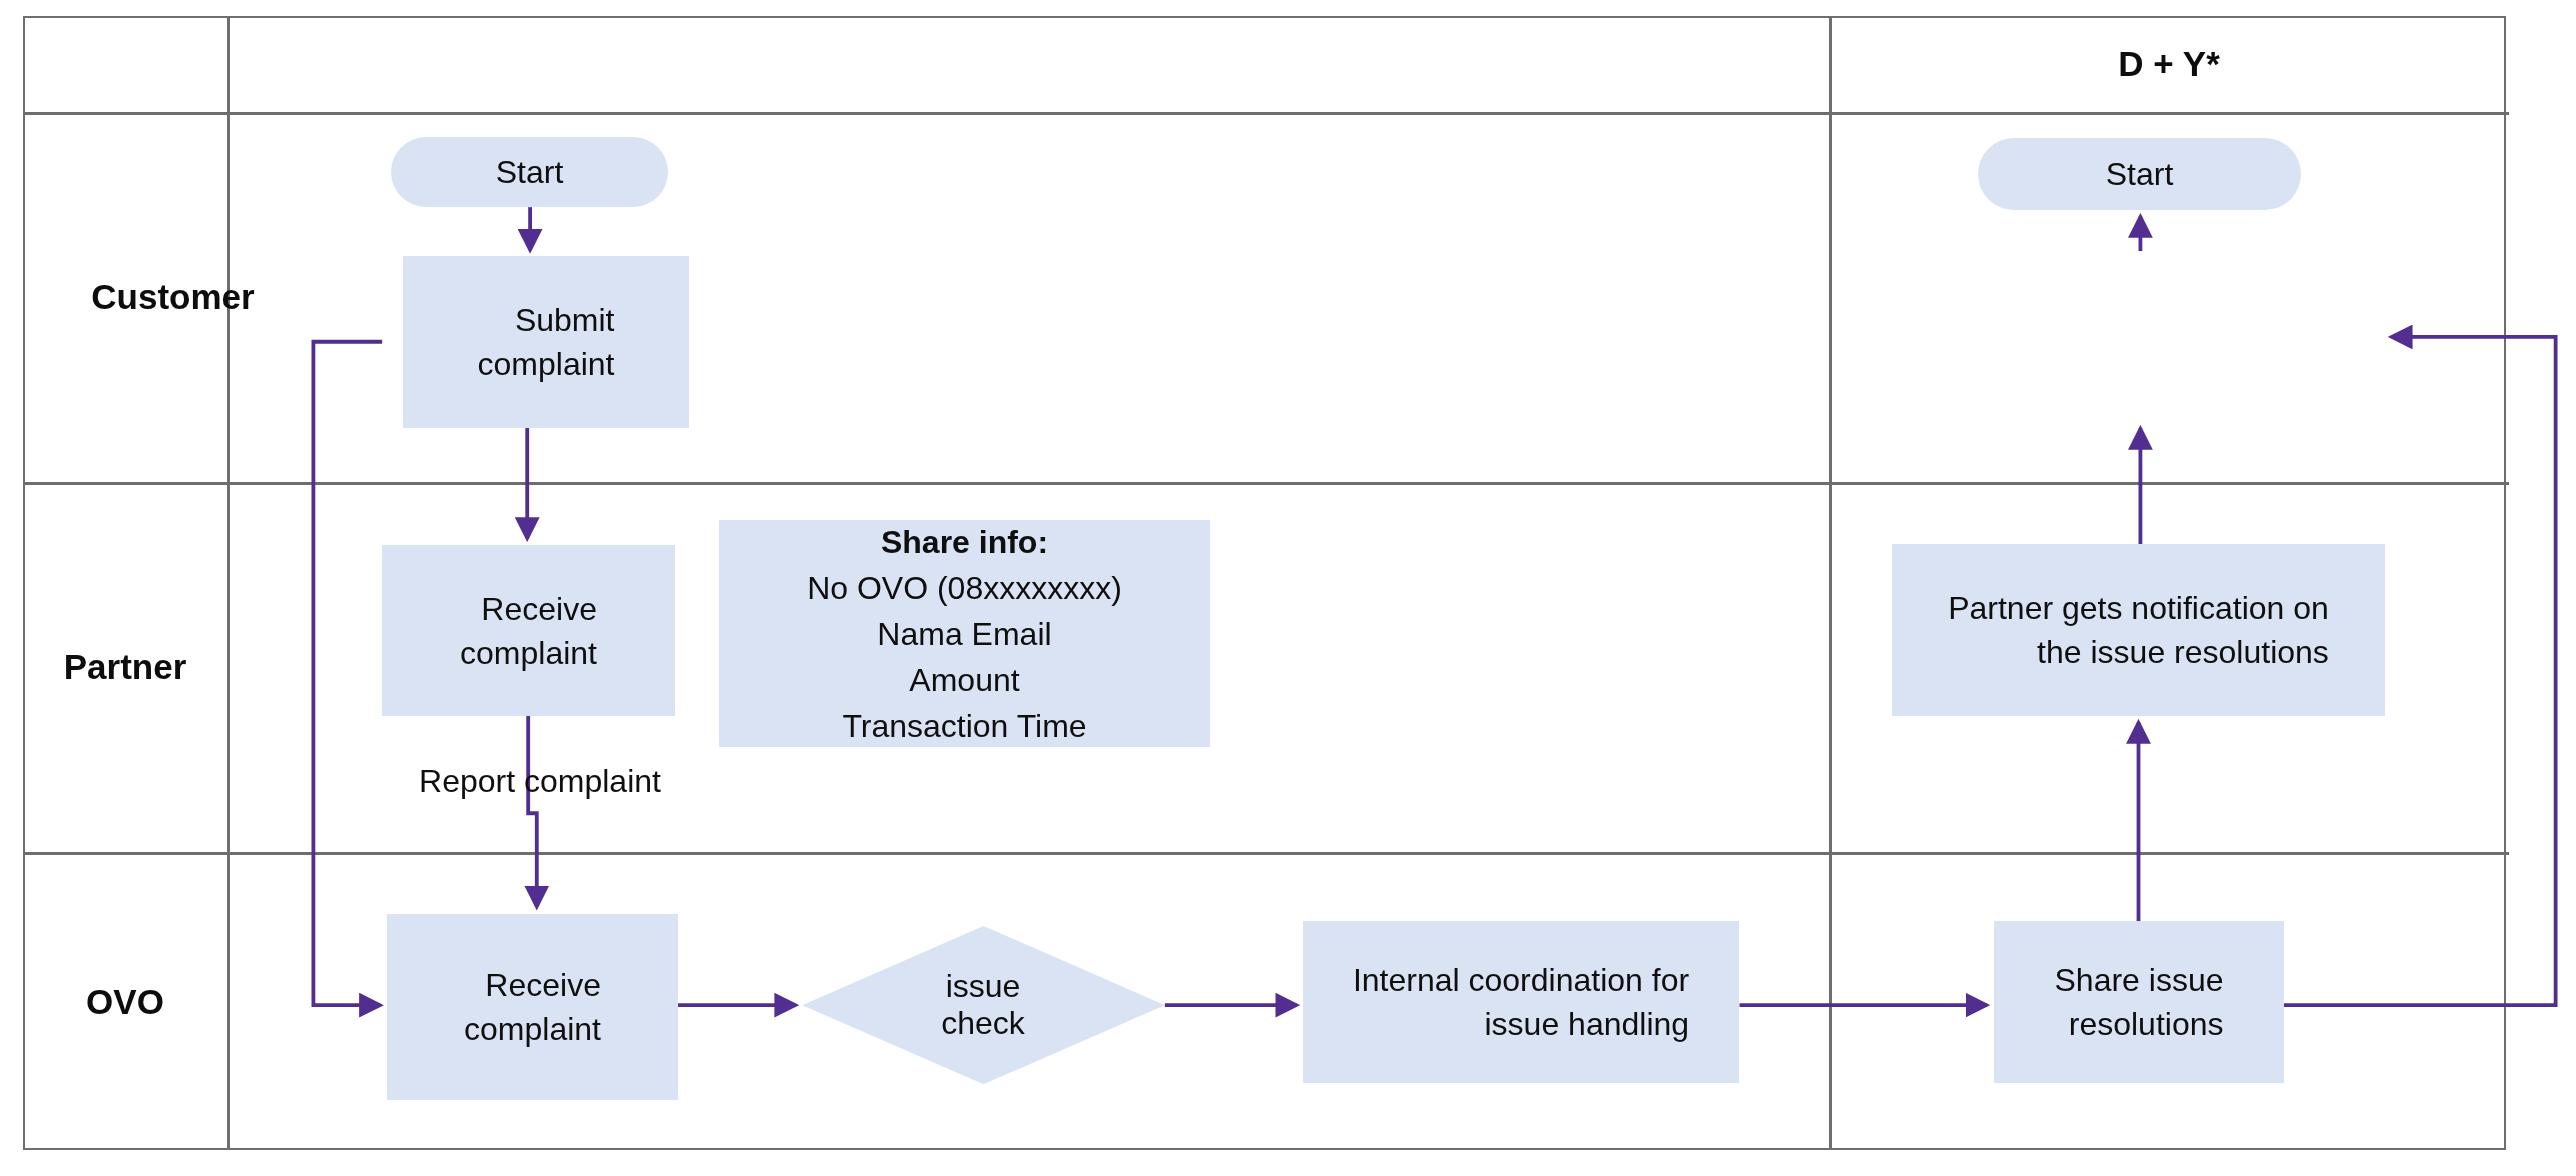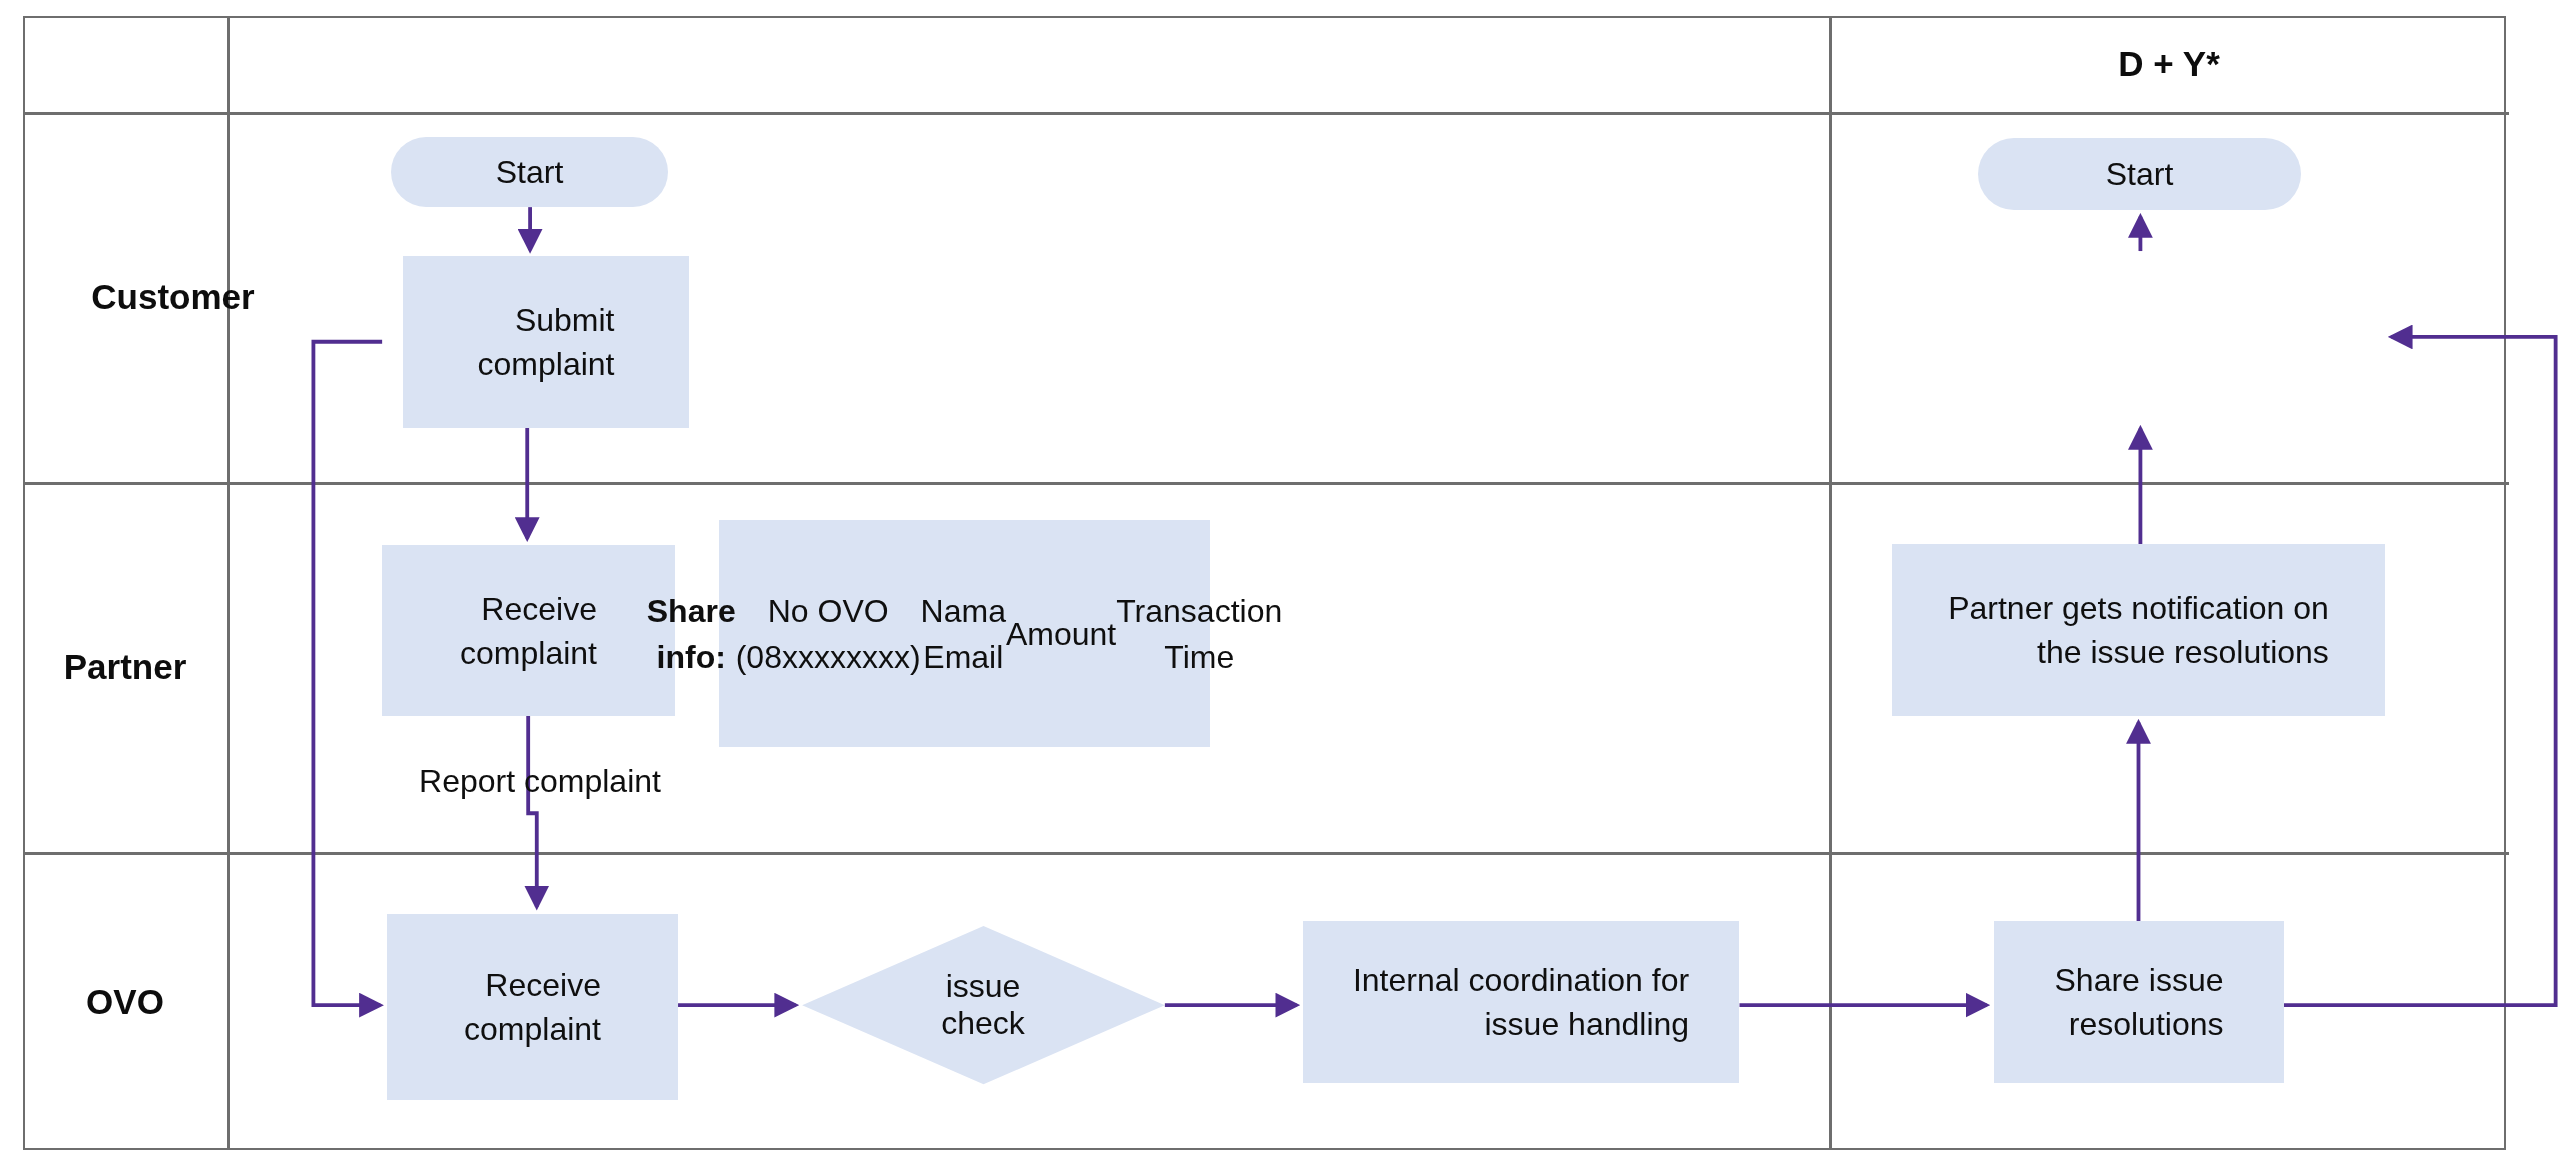--- a/index.html
+++ b/index.html
@@ -37,21 +37,21 @@
     text-align:right;white-space:pre-line;
     font-size:32px;line-height:44px;color:#0f0f0f;
   }
   .pill{border-radius:38px;}
   .free-label{
     position:absolute;transform:translate(-50%,-50%);
     font-size:32px;white-space:nowrap;color:#0f0f0f;
   }
   .share-info{
     position:absolute;background:#dae3f3;
-    display:flex;flex-direction:row;align-items:center;justify-content:center;
+    display:flex;flex-direction:column;align-items:center;justify-content:center;
     font-size:32px;line-height:46px;text-align:center;color:#0f0f0f;
   }
   .share-info .title{font-weight:bold;}
   
   #connectors{position:absolute;left:0;top:0;}
   #connectors path.conn{fill:none;stroke:#512e90;stroke-width:4px;}
   #connectors polygon.diamond-shape{fill:#dae3f3;}
 </style>
 </head>
 <body>

